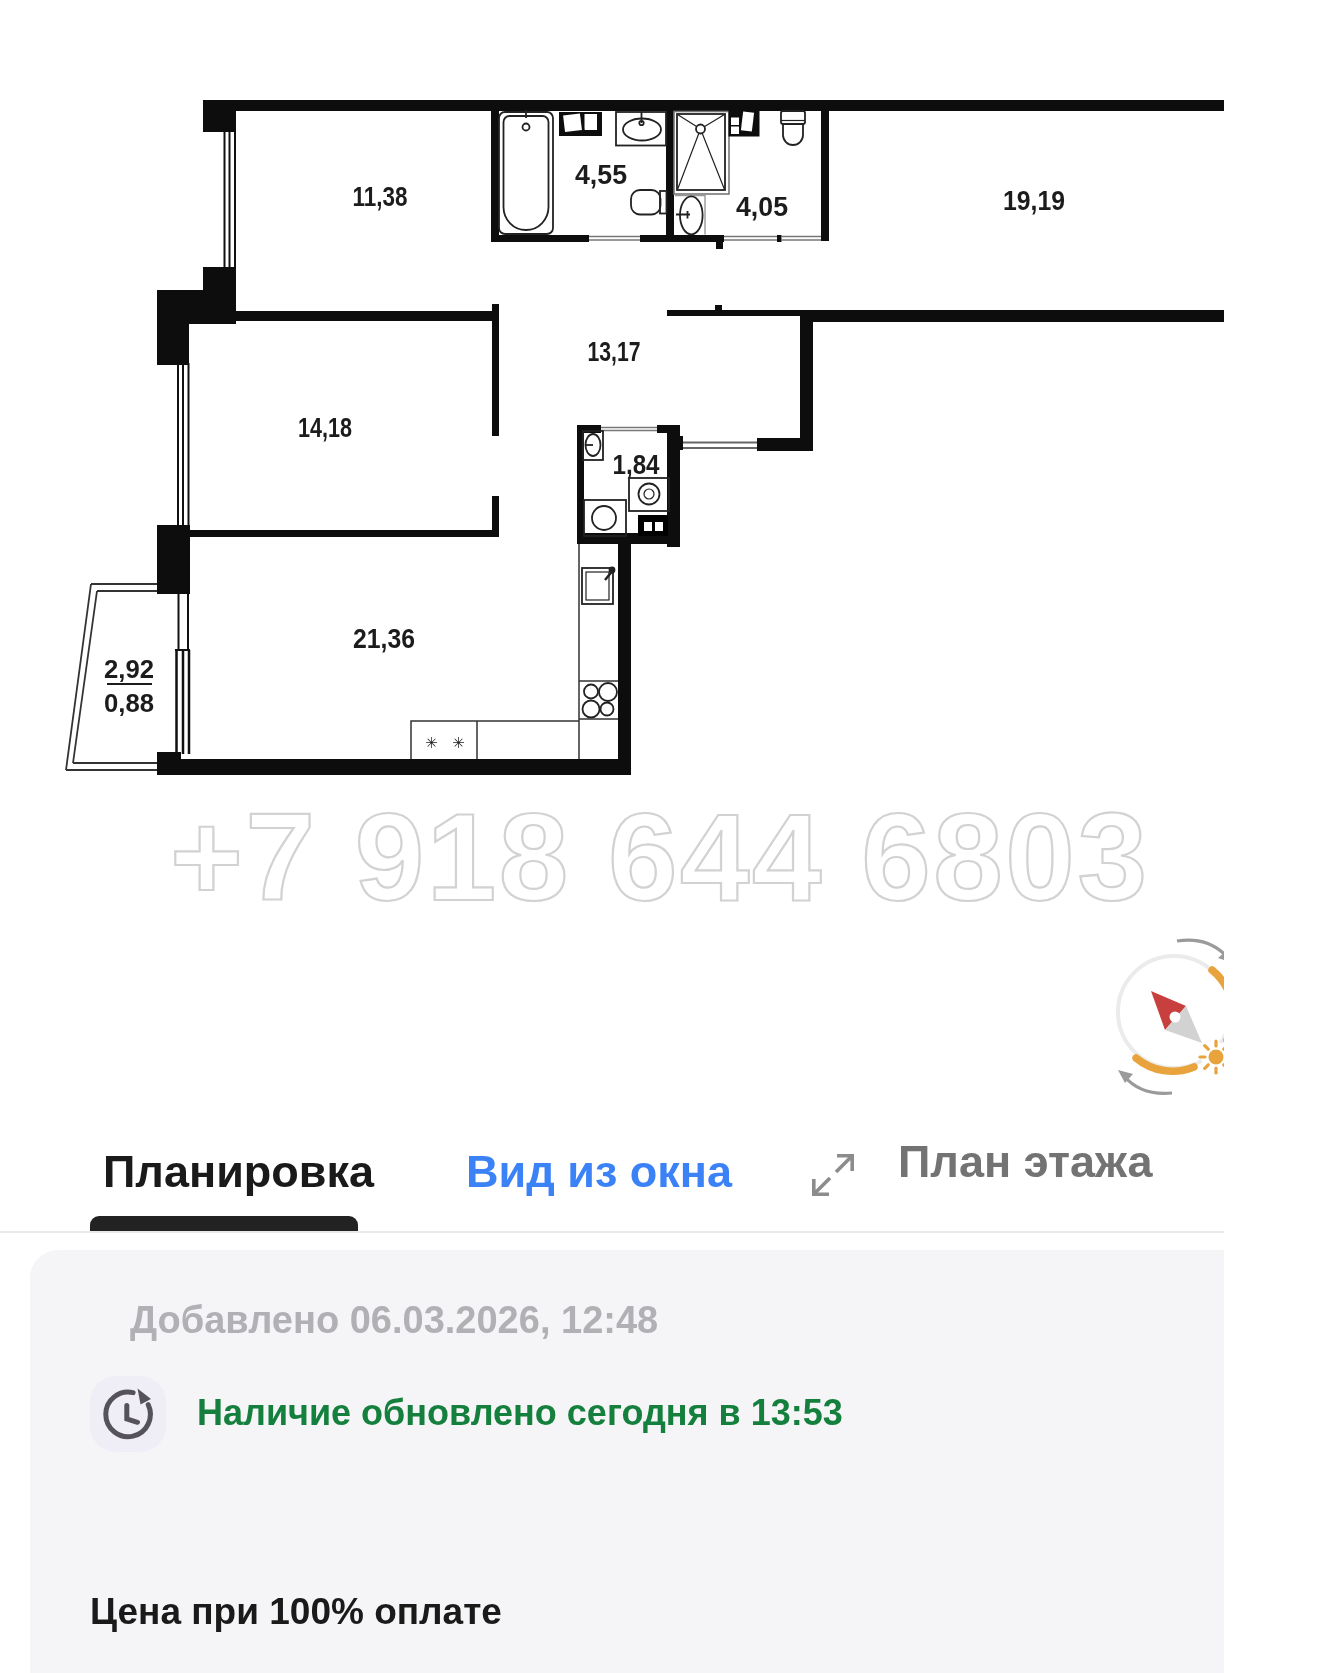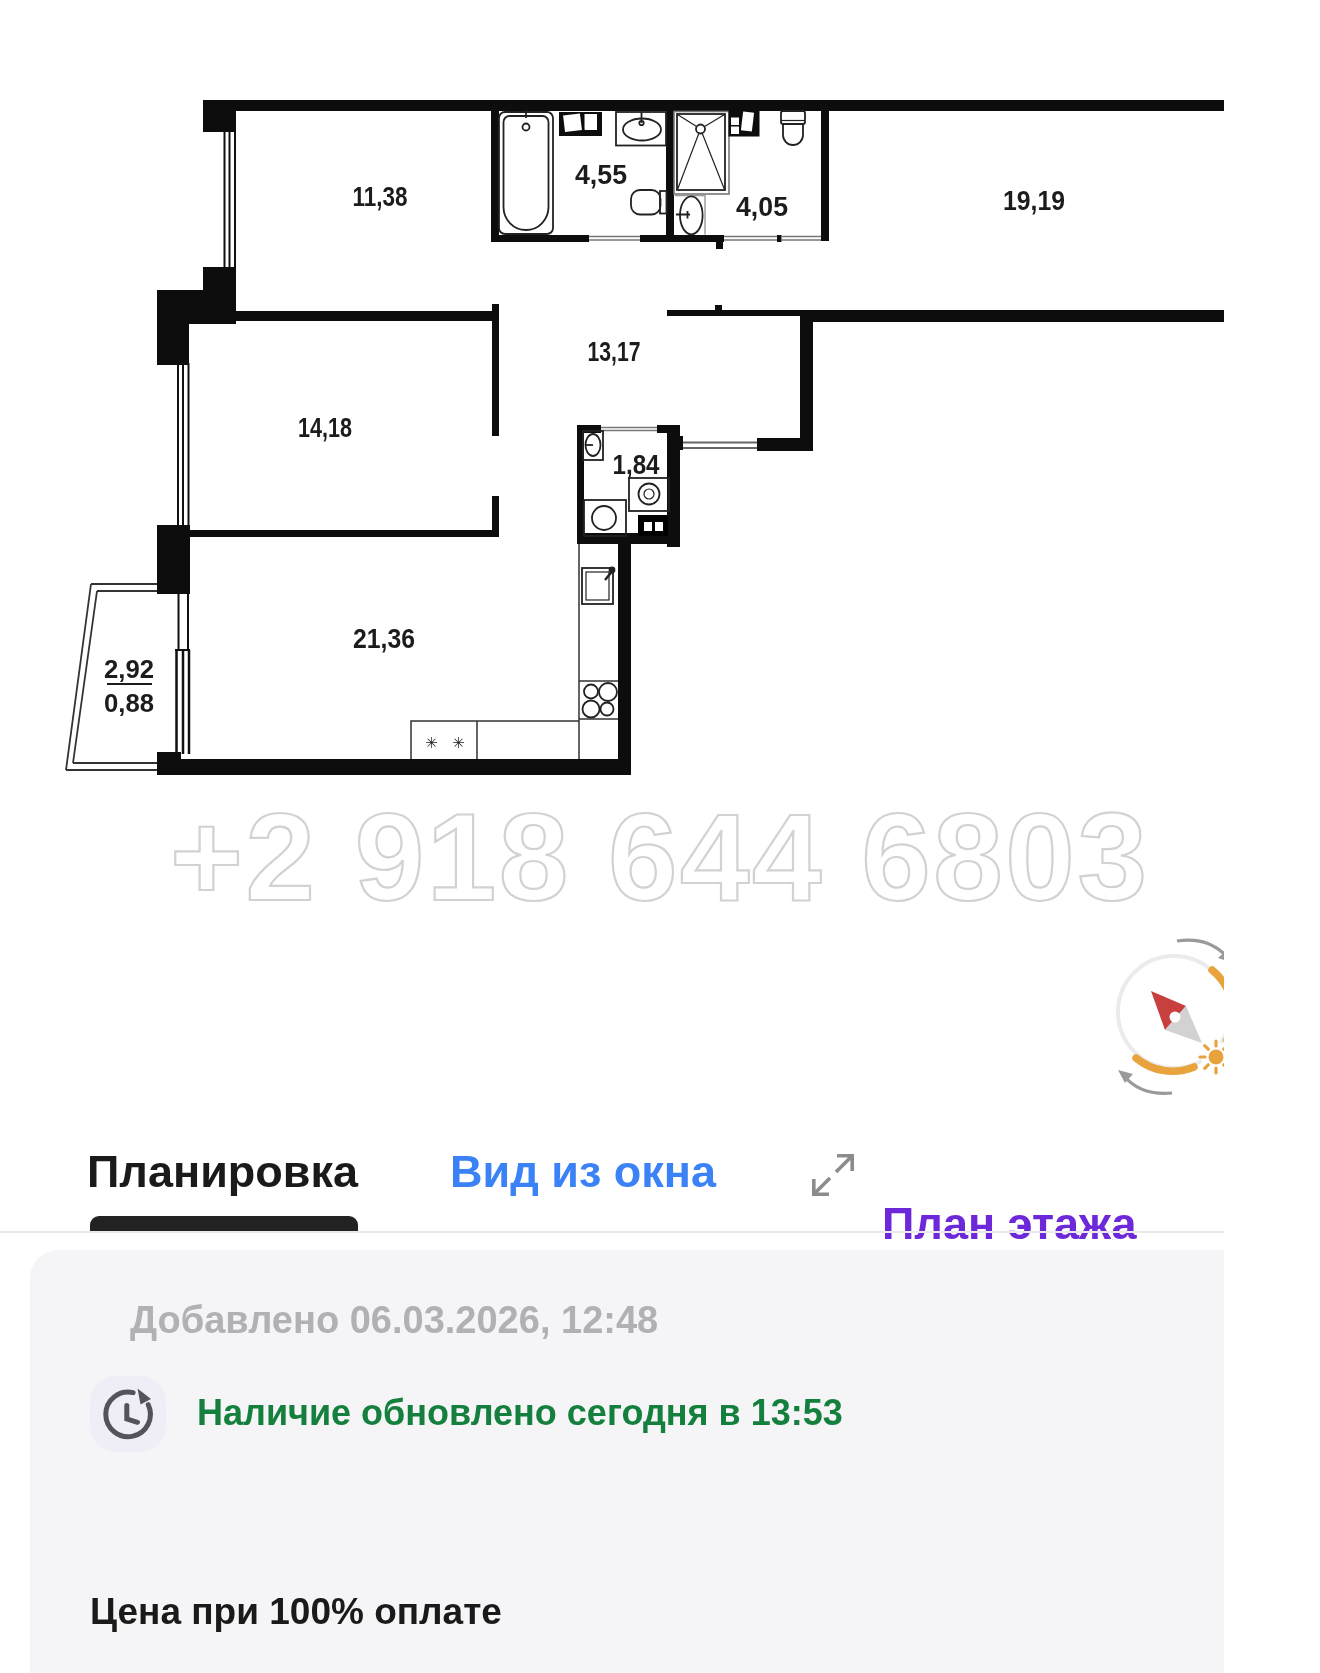--- a/index.html
+++ b/index.html
@@ -1,21 +1,21 @@
 <!DOCTYPE html>
 <html><head>
 <meta charset="utf-8">
 <style>
   html,body{margin:0;padding:0;background:#fff;}
   #page{position:relative;width:1224px;height:1673px;overflow:hidden;background:#fff;
         font-family:"Liberation Sans", sans-serif;}
   .abs{position:absolute;}
   .wm{position:absolute;left:170px;top:785px;font-size:125px;font-weight:700;
       letter-spacing:2.5px;color:transparent;-webkit-text-stroke:2.2px #d2d2d2;white-space:nowrap;}
-  .tab{position:absolute;font-weight:700;font-size:45px;white-space:nowrap;}
+  .tab{position:absolute;font-weight:700;font-size:45px;white-space:nowrap;margin-left:16px;}
   .card{position:absolute;left:30px;top:1250px;width:1260px;height:423px;
         background:#f5f5f7;border-radius:28px 28px 0 0;}
 </style>
 </head>
 <body>
 <div id="page">
 
 <svg class="abs" style="left:0;top:0" width="1320" height="1120" viewBox="0 0 1320 1120">
 <g fill="#0d0d0d" stroke="none">
 
@@ -250,33 +250,33 @@
 <polygon points="1151,991 1186,1006 1165,1030" fill="#c8403e"></polygon>
 <polygon points="1186,1006 1202,1043 1165,1030" fill="#d2d2d2"></polygon>
 <circle cx="1175" cy="1017" r="5.5" fill="#fff"></circle>
 <g stroke="#e8a33d" stroke-width="3.2" stroke-linecap="round">
 <circle cx="1216" cy="1057" r="7.5" fill="#e8a33d" stroke="none"></circle>
 <path d="M1216,1046v-5M1216,1068v5M1205,1057h-5M1227,1057h5M1208.2,1049.2l-3.5,-3.5M1223.8,1049.2l3.5,-3.5M1208.2,1064.8l-3.5,3.5M1223.8,1064.8l3.5,3.5"></path>
 </g>
 </g>
 </svg>
 
-<div class="wm">+2 918 644 6803</div>
+<div class="wm">+7 918 644 6803</div>
 
 <div class="tab" style="left:87px;top:1146px;color:#1a1a1a;">Планировка</div>
 
 <div class="tab" style="left:450px;top:1146px;color:#3b82f6;">Вид из окна</div>
 
 <svg class="abs" style="left:806px;top:1148px" width="50" height="50" viewBox="0 0 50 50">
 <g stroke="#8c8c8c" stroke-width="3.6" fill="none">
 <path d="M31,7.8H46.2V23M45,9L30,24M7.8,31V46.2H23M9,45L24,30"></path>
 </g>
 </svg>
 
-<div class="tab" style="left:882px;top:1198px;color:#6d28d9;">План этажа</div>
+<div class="tab" style="left:882px;top:1136px;color:#737373;">План этажа</div>
 
 <div class="abs" style="left:90px;top:1216px;width:268px;height:17px;background:#222;border-radius:9px 9px 0 0;"></div>
 
 <div class="abs" style="left:0;top:1231px;width:1320px;height:2px;background:#e9e9e9;"></div>
 
 <div class="card"></div>
 
 <div class="abs" style="left:90px;top:1299px;font-size:38px;font-weight:700;color:#b0b0b5;margin-left:40px;">Добавлено 06.03.2026, 12:48</div>
 
 <svg class="abs" style="left:90px;top:1376px" width="76" height="76" viewBox="0 0 76 76">

